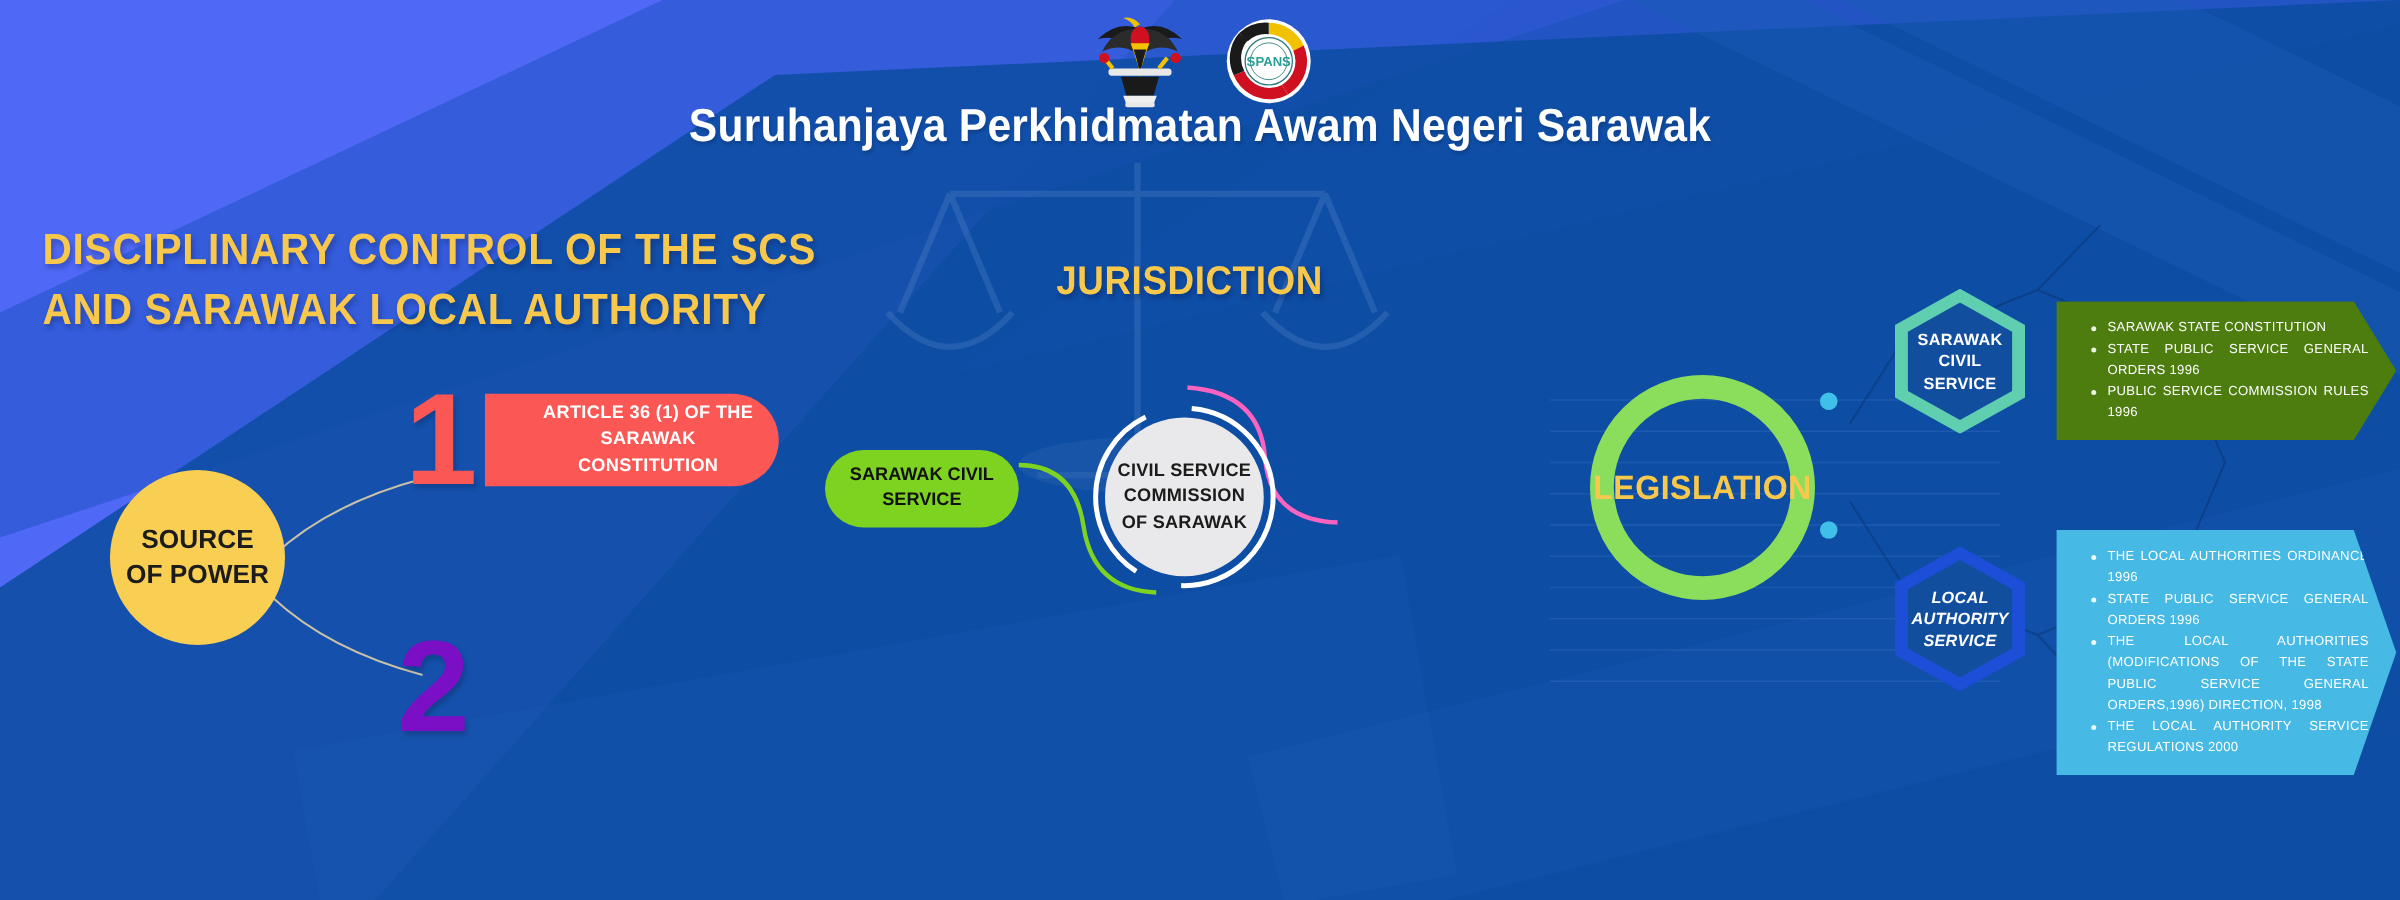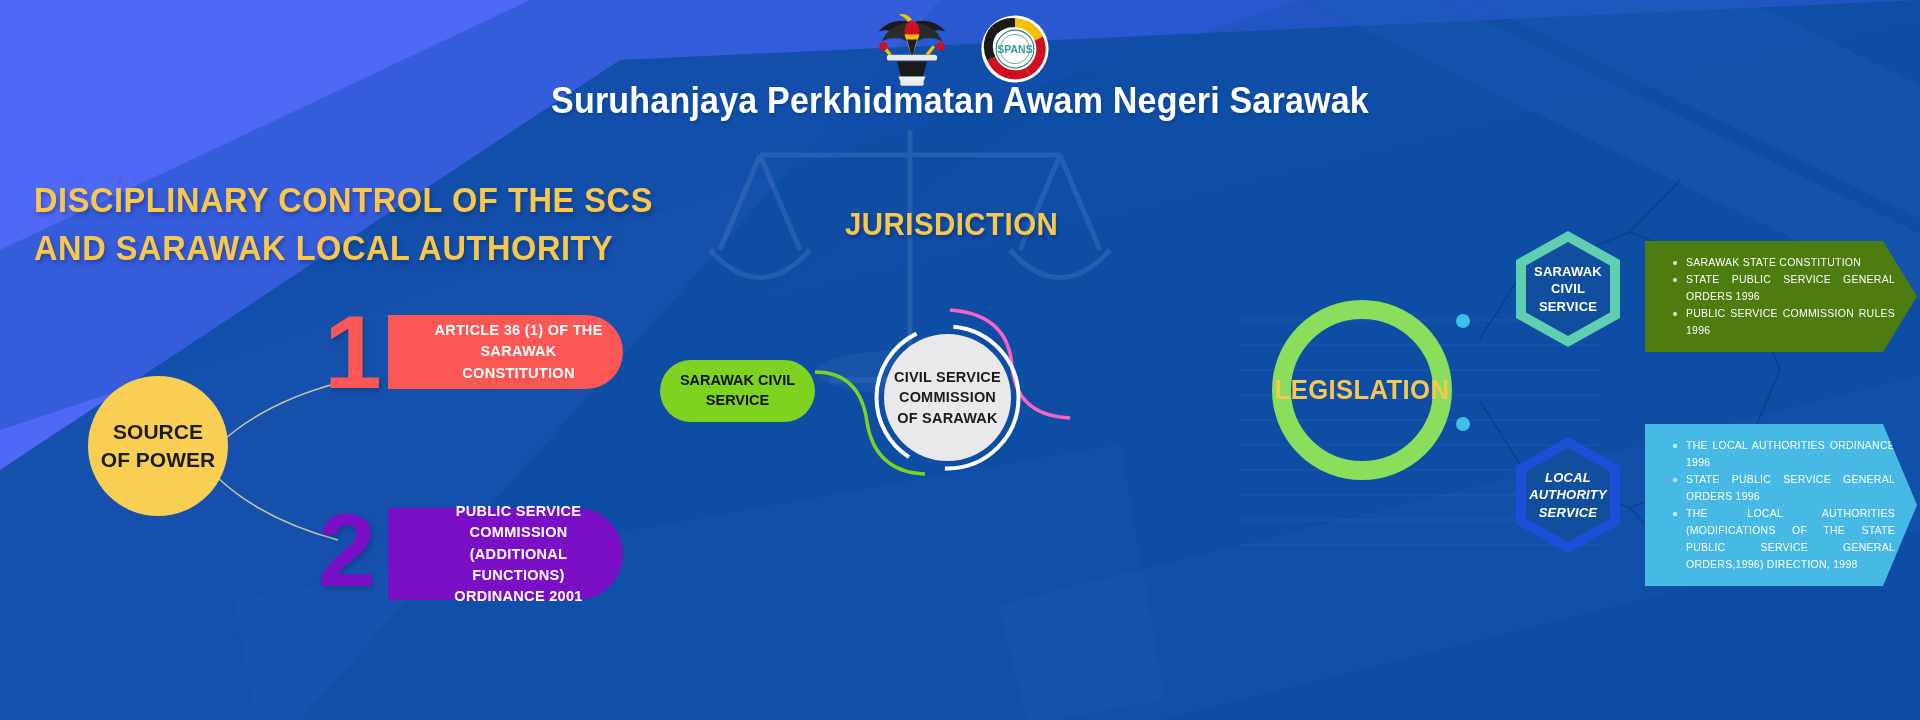--- a/index.html
+++ b/index.html
@@ -219,23 +219,20 @@
     <span>SOURCE</span>
     <span>OF POWER</span>
   </div>
 
   <div class="bignum num-1">1</div>
   <div class="pill pill-1">
     <div class="ptext">ARTICLE 36 (1) OF THE SARAWAK CONSTITUTION</div>
   </div>
 
   <div class="bignum num-2">2</div>
-  <div class="pill pill-2">
-    <div class="ptext">PUBLIC SERVICE COMMISSION (ADDITIONAL FUNCTIONS) ORDINANCE 2001</div>
-  </div>
 
   <svg class="jur-connectors" viewBox="0 0 560 220">
     <path d="M165 82 q45 0 52 50 q8 50 58 52" stroke="#7ed321" stroke-width="3.5" fill="none"></path>
     <path d="M300 20 q58 4 62 56 q4 50 58 52" stroke="#fc63c0" stroke-width="3.5" fill="none"></path>
   </svg>
 
   <svg class="jur-ring" viewBox="0 0 155 155">
     <circle cx="77.5" cy="77.5" r="71" fill="none" stroke="#ffffff" stroke-width="4" stroke-dasharray="150 38 150 38" stroke-dashoffset="36"></circle>
   </svg>
   <div class="jur-circle">CIVIL SERVICE COMMISSION OF SARAWAK</div>
@@ -259,16 +256,17 @@
   </div>
 
   <div class="hex hex-local">
     <div class="hex-inner">LOCAL AUTHORITY SERVICE</div>
   </div>
   <div class="panel panel-local">
     <ul>
       <li>THE LOCAL AUTHORITIES ORDINANCE 1996</li>
       <li>STATE PUBLIC SERVICE GENERAL ORDERS 1996</li>
       <li>THE LOCAL AUTHORITIES (MODIFICATIONS OF THE STATE PUBLIC SERVICE GENERAL ORDERS,1996) DIRECTION, 1998</li>
+      <li>THE LOCAL AUTHORITY SERVICE REGULATIONS 2000</li>
     </ul>
   </div>
 
 </div>
 
 </body></html>

